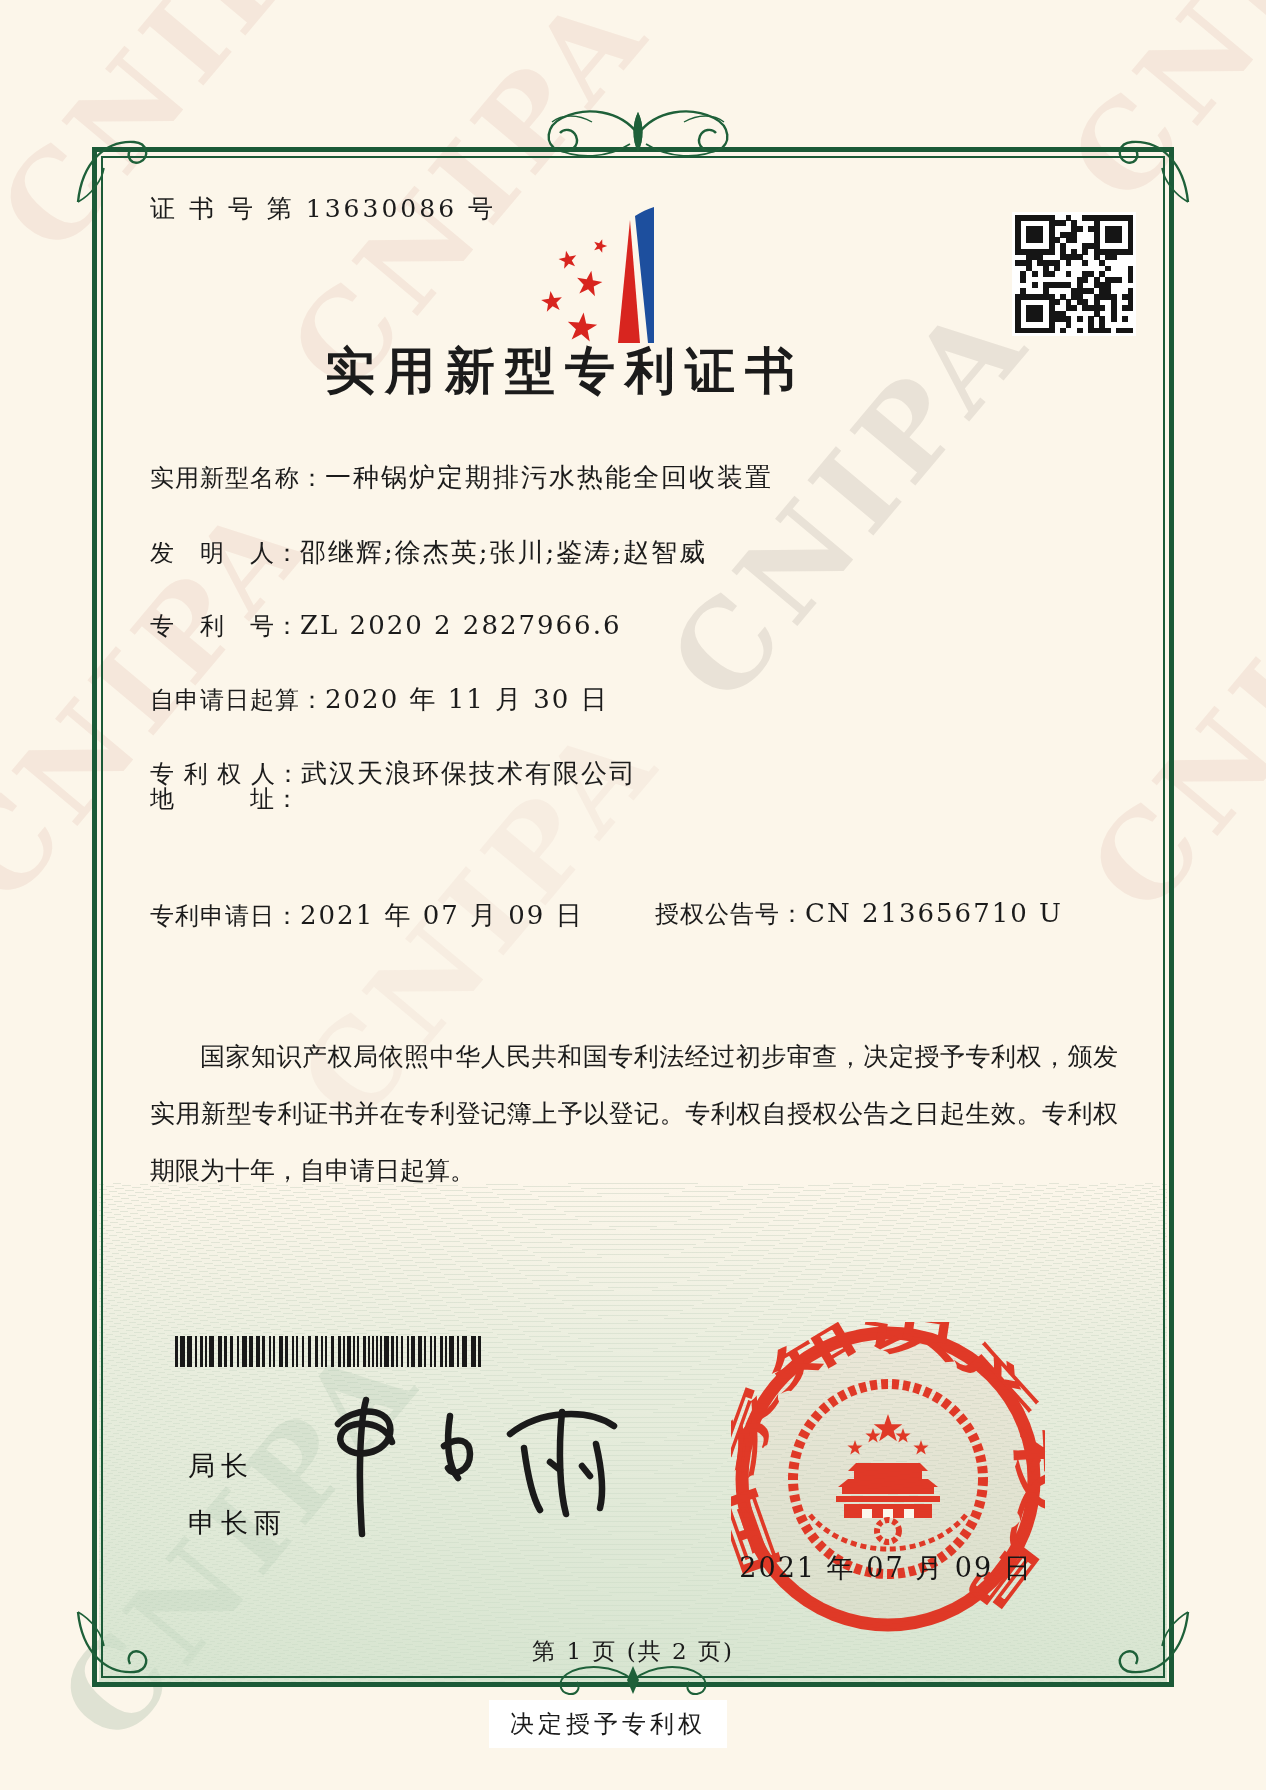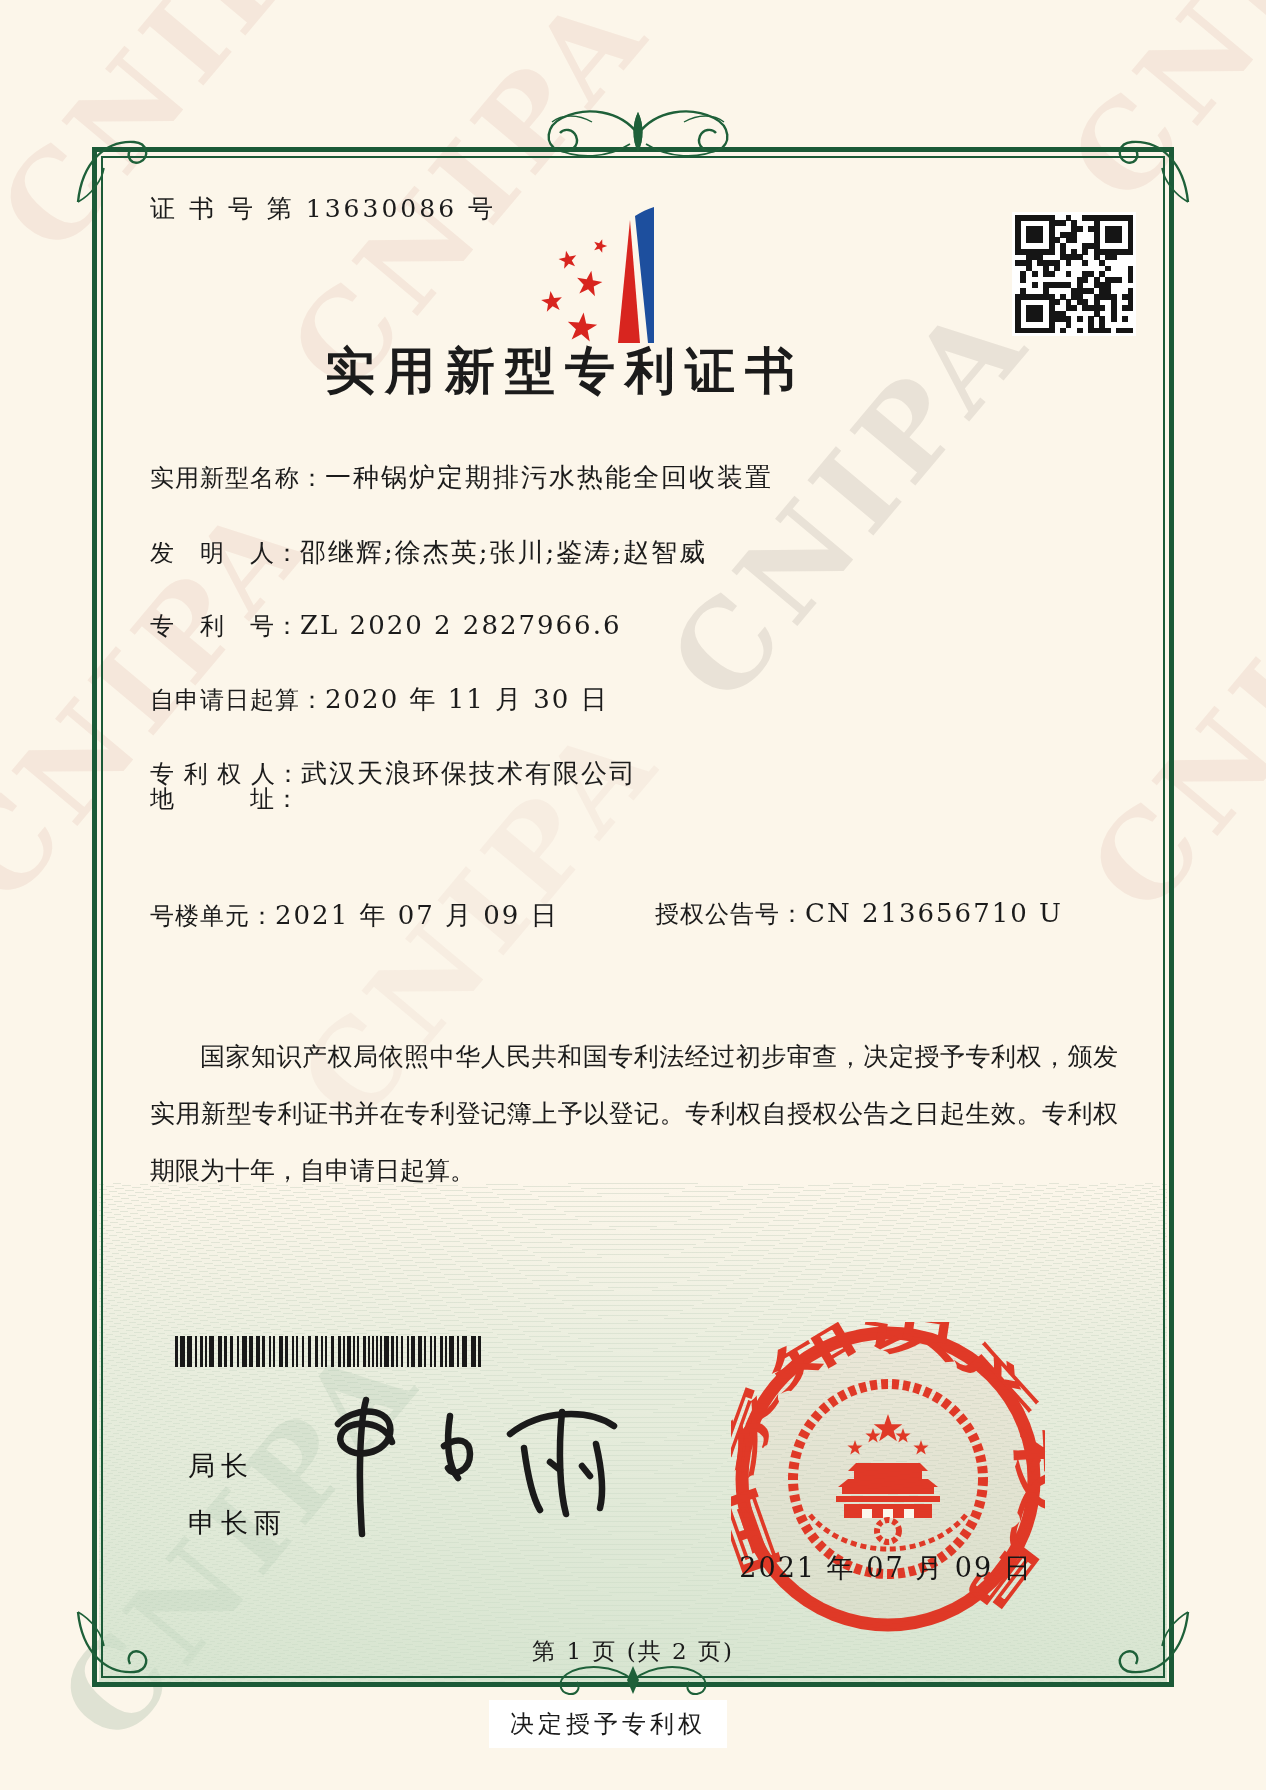--- a/index.html
+++ b/index.html
@@ -386,21 +386,21 @@
 </div>
 <div class="row" style="top:756px;">
   <span class="lbl">专 利 权 人：</span><span class="val">武汉天浪环保技术有限公司</span>
 </div>
 <div class="row row-addr" style="top:783px;">
   <span class="lbl">地　　　址：</span>
   <div class="addr-lines">
   </div>
 </div>
 <div class="row" style="top:898px;">
-  <span><span class="lbl">号楼单元：</span><span class="val">2021 年 07 月 09 日</span></span>
+  <span><span class="lbl">专利申请日：</span><span class="val">2021 年 07 月 09 日</span></span>
   <span class="grant-no"><span class="lbl">授权公告号：</span><span class="val">CN 213656710 U</span></span>
 </div>
 
 <div class="paras">
   <p>国家知识产权局依照中华人民共和国专利法经过初步审查，决定授予专利权，颁发实用新型专利证书并在专利登记簿上予以登记。专利权自授权公告之日起生效。专利权期限为十年，自申请日起算。</p>
 </div>
 
 <div class="barcode" id="barcode">
     <div style="width: 3px; margin-right: 2px;"></div>
     <div style="width: 5px; margin-right: 2px;"></div>

